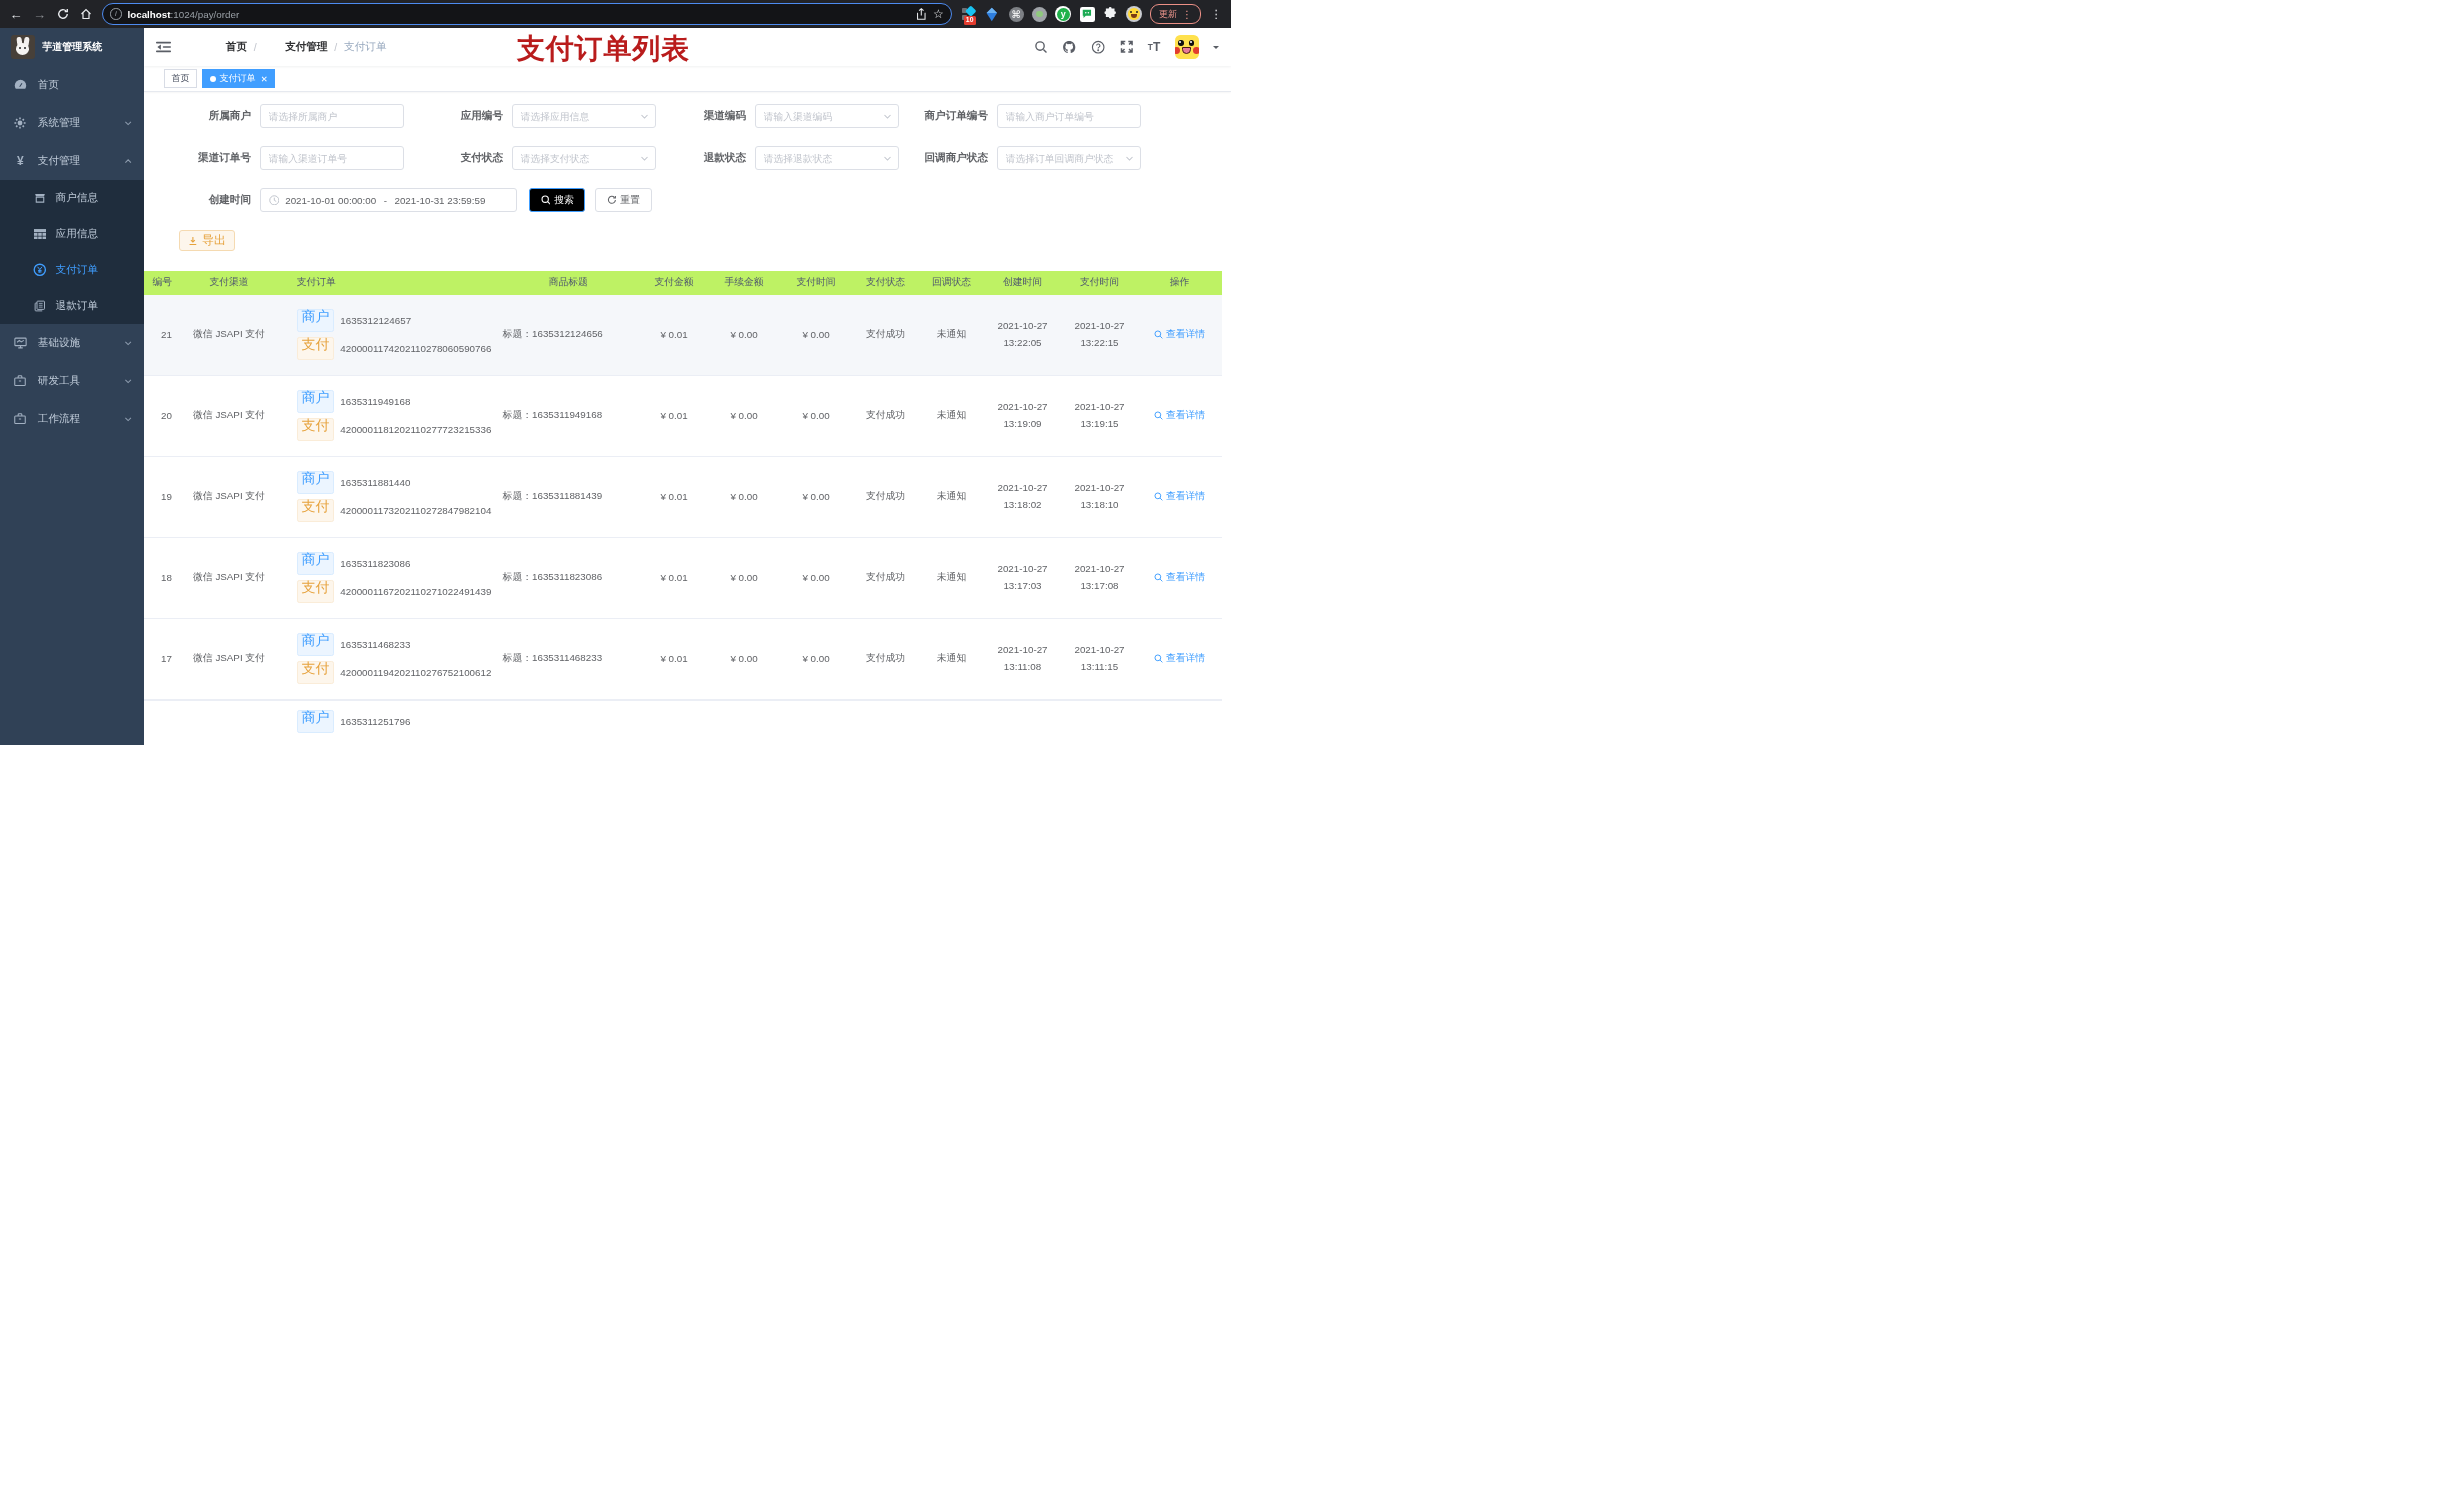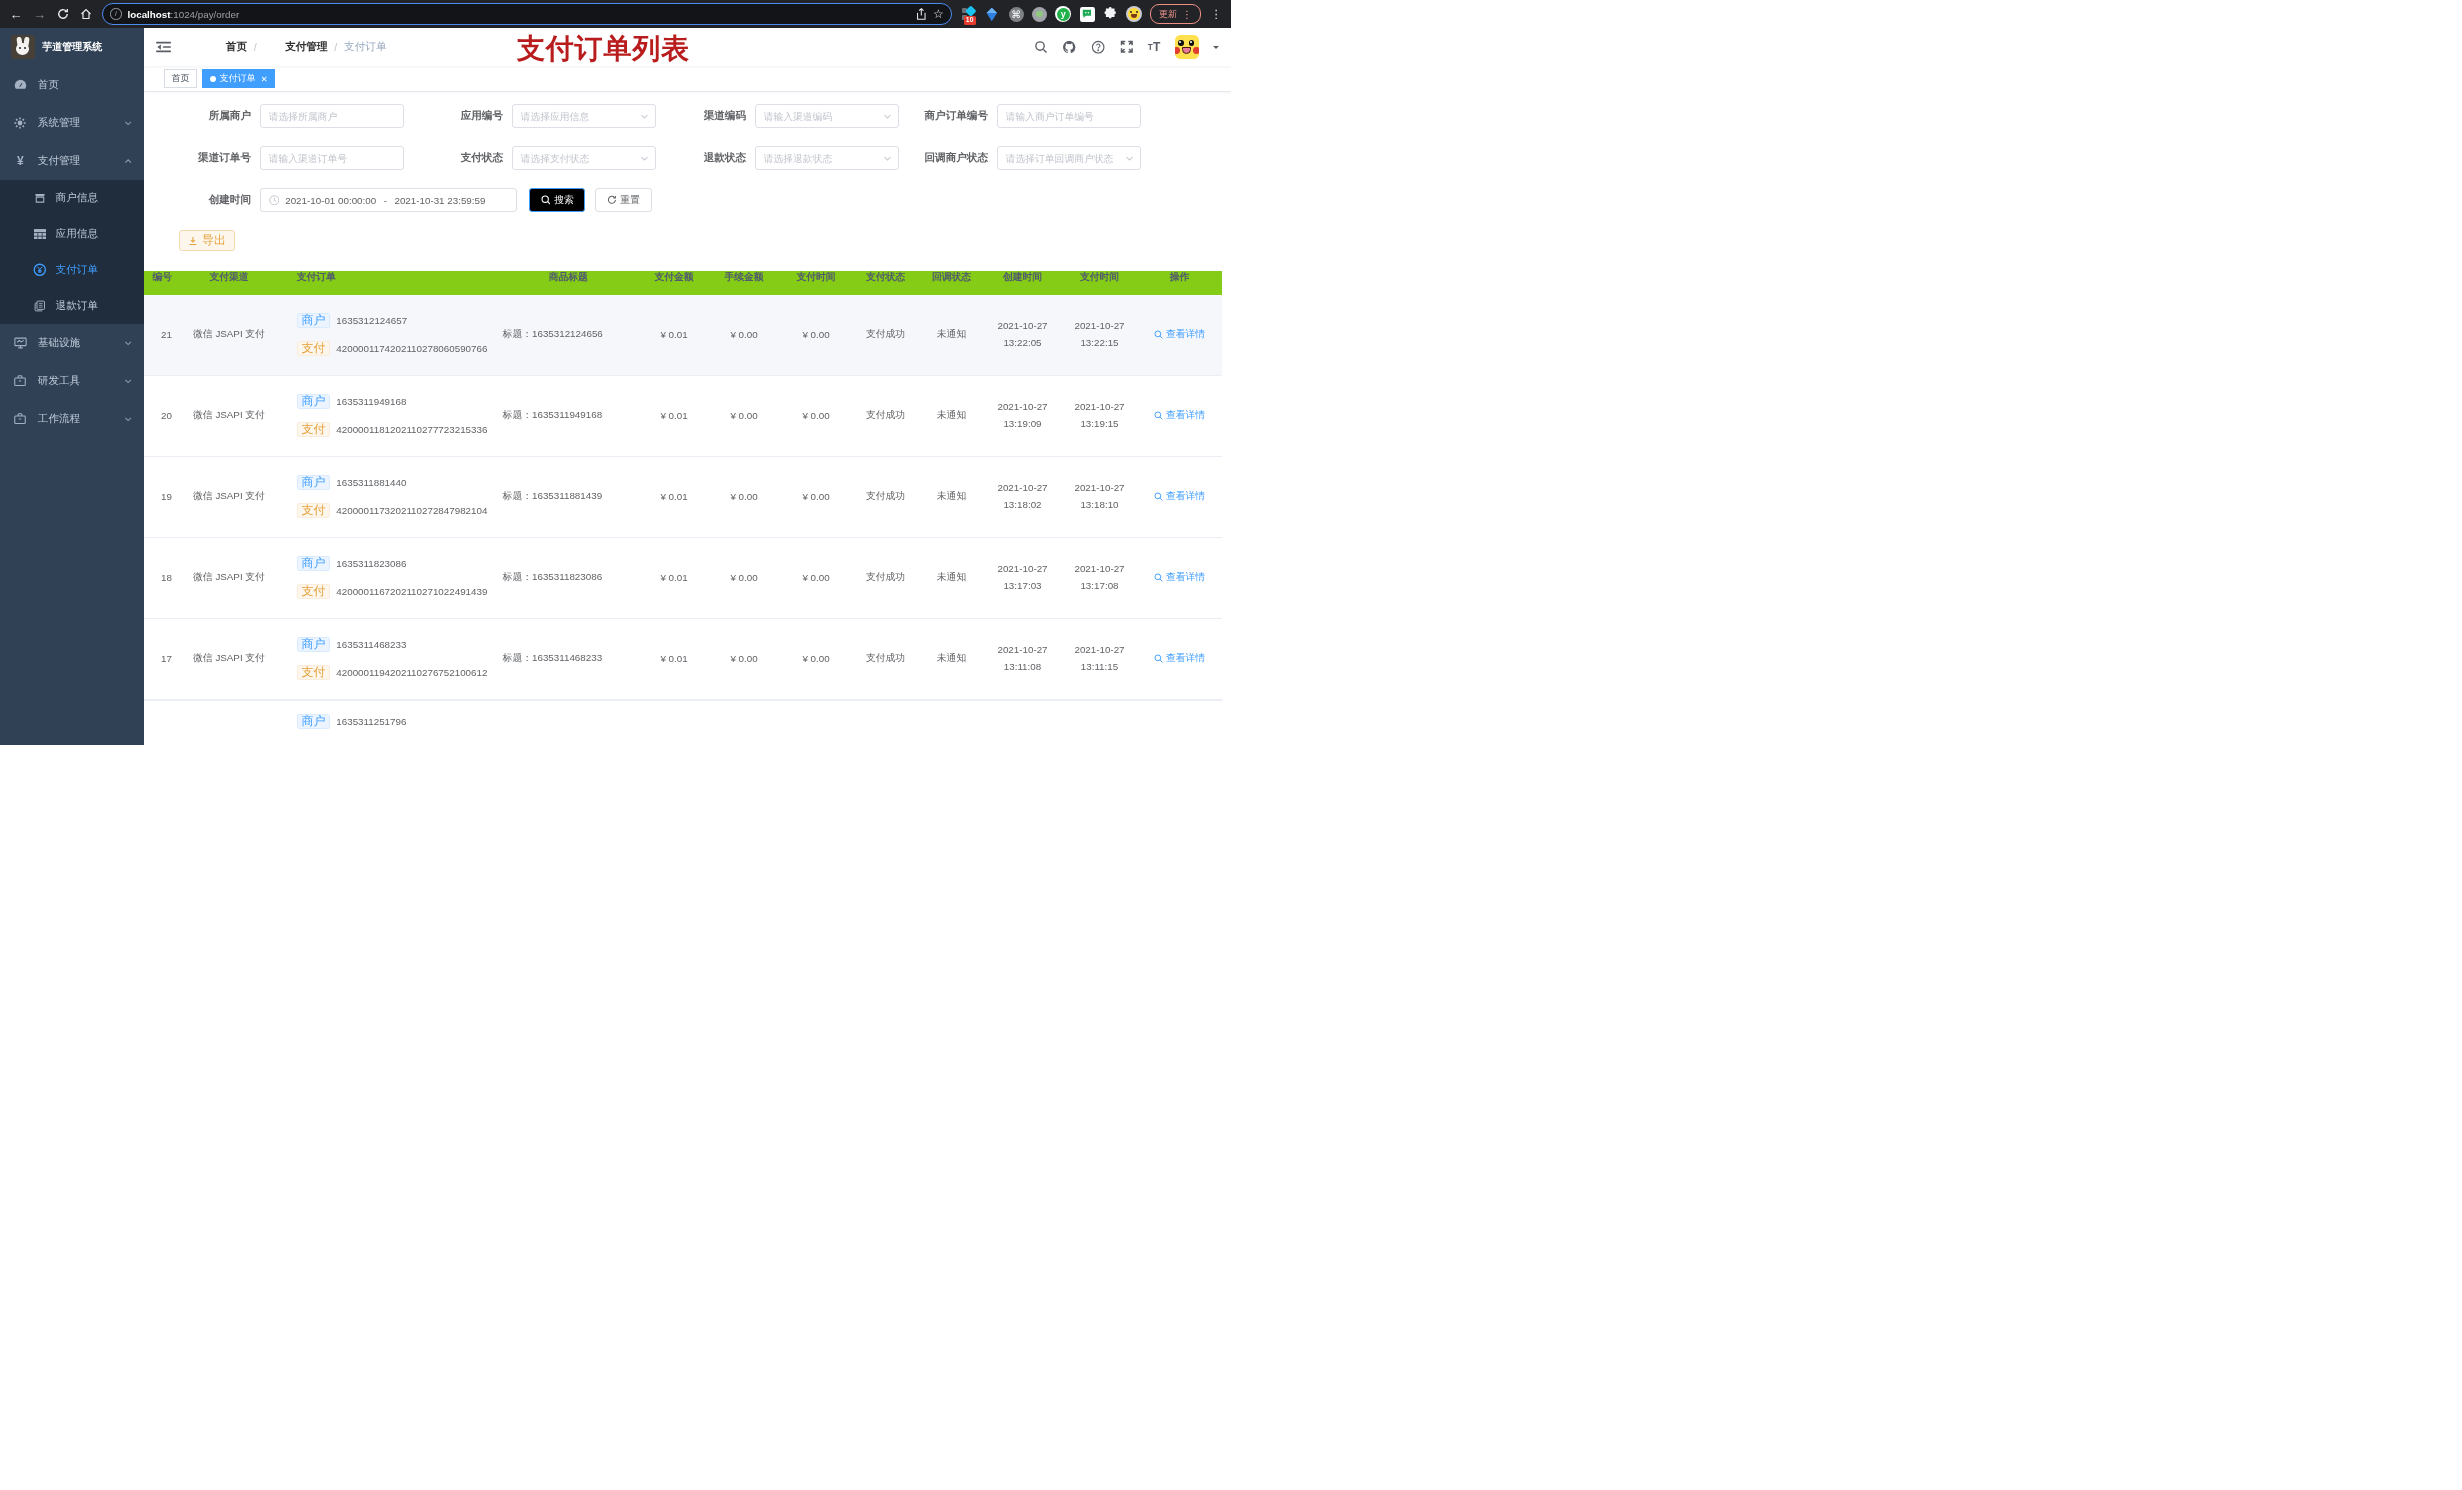--- a/index.html
+++ b/index.html
@@ -108,31 +108,31 @@
   .btn-reset { margin-left:9.8px; }
   .btn-export { height:21px; background:#fdf6ec; border:0.8px solid #f5dab1; color:#e6a23c;
     font-size:12px; padding:0 8.3px; margin-left:35px; }
   .tools-right { position:absolute; right:12px; top:227px; display:flex; gap:7.6px; }
   .cbtn { width:21px; height:21px; border:0.8px solid #dfe3e9; border-radius:50%; background:#fff;
     color:#5f6368; display:flex; align-items:center; justify-content:center; cursor:pointer; }
 
   
   .table-clip { margin-top:19.7px; overflow:hidden; position:relative; }
   .ttable { width:1108px; margin-left:-30px; font-size:9.8px; color:#606266; }
-  .thead { display:flex; background:#84cc16; height:24px; align-items:flex-start;
-    color:#515a6e; font-weight:700; }
+  .thead { display:flex; background:#bef264; height:24px; align-items:center;
+    color:#515a6e; font-weight:400; }
   .td { padding:0 6px; text-align:center; flex:none; }
   .c1{width:64px; text-align:right;} .c2{width:102px;} .c3{width:212px; text-align:left; padding-left:16.7px;}
   .c4{width:148px; text-align:left; padding-left:10.6px;} .c5{width:68px;} .c6{width:72px;} .c7{width:72px;}
   .c8{width:67px;} .c9{width:65px;} .c10{width:77px;} .c11{width:77px;} .c12{width:83px;}
   .trow { display:flex; align-items:center; height:81px; border-bottom:0.8px solid #ebeef5; background:#fff; }
   .tbody .trow:first-child { background:#f5f7fa; }
   .order-line { display:flex; align-items:center; gap:6px; height:18px; }
   .order-line + .order-line { margin-top:10.6px; }
-  .tag { height:15px; line-height:13.6px; padding:0 3.8px; font-size:12px; border-radius:2.3px; border:0.8px solid; flex:none; }
+  .tag { height:23px; line-height:13.6px; padding:0 3.8px; font-size:14px; border-radius:2.3px; border:0.8px solid; flex:none; }
   .tag-blue { background:#ecf5ff; border-color:#d9ecff; color:#409eff; }
   .tag-warn { background:#fdf6ec; border-color:#faecd8; color:#e6a23c; }
   .dcell div { line-height:16.7px; }
   .link { color:#409eff; cursor:pointer; display:inline-flex; align-items:center; gap:3px; }
   .partial { border-top:0.8px solid #ebeef5; background:#fff; padding-top:12px; height:53px; }
   svg { display:block; }
 </style>
 </head>
 <body>
 

